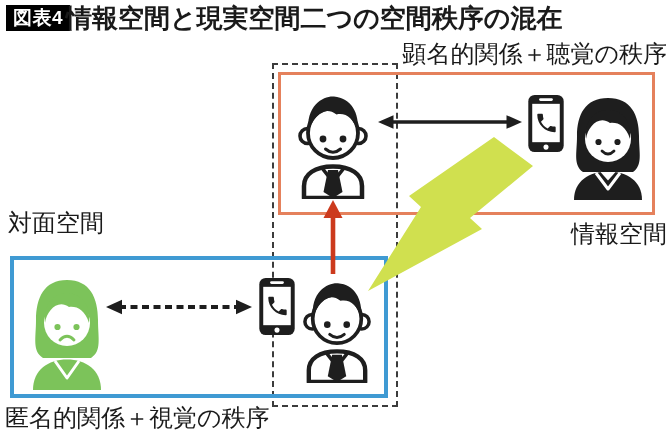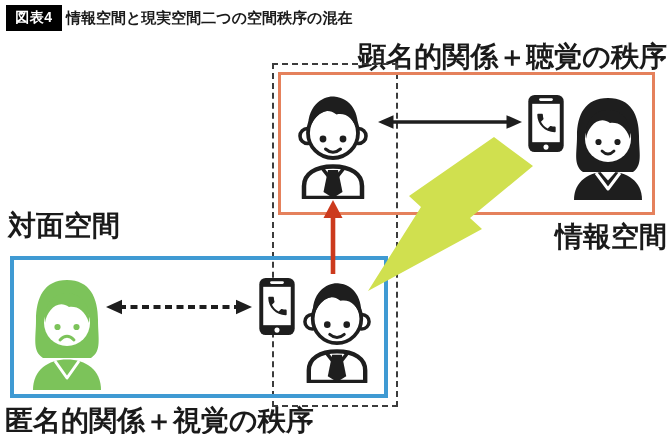--- a/index.html
+++ b/index.html
@@ -12,38 +12,38 @@
     position: relative;
     width: 670px; height: 434px;
     background: #ffffff;
     overflow: hidden;
   }
   .abs { position: absolute; }
 
   
   .title-badge {
     position: absolute; left: 6px; top: 5px;
-    width: 56px; height: 26px;
+    width: 64px; height: 26px;
     background: var(--title-badge-bg, #000);
     color: var(--title-badge-text, #fff);
-    font-size: 14px; font-weight: bold;
+    font-size: 19px; font-weight: bold;
     display: flex; align-items: center; justify-content: center;
     letter-spacing: 0.5px;
   }
   .title-text {
     position: absolute; left: 66px; top: 5px;
-    font-size: 15px; font-weight: bold;
+    font-size: 26px; font-weight: bold;
     line-height: 26px; white-space: nowrap;
     color: var(--text, #1a1a1a);
   }
 
   
   .zone-label {
     position: absolute;
-    font-size: 28px; font-weight: 700;
+    font-size: 24px; font-weight: 400;
     white-space: nowrap;
     color: var(--text, #1a1a1a);
   }
   .label-top-right  { top: 38px;  right: 3px; }
   .label-info-space { top: 218px; right: 3px; }
   .label-face-space { top: 207px; left: 8px; }
   .label-bottom     { top: 402px; left: 5px; }
 
   
   .dashed-box {

